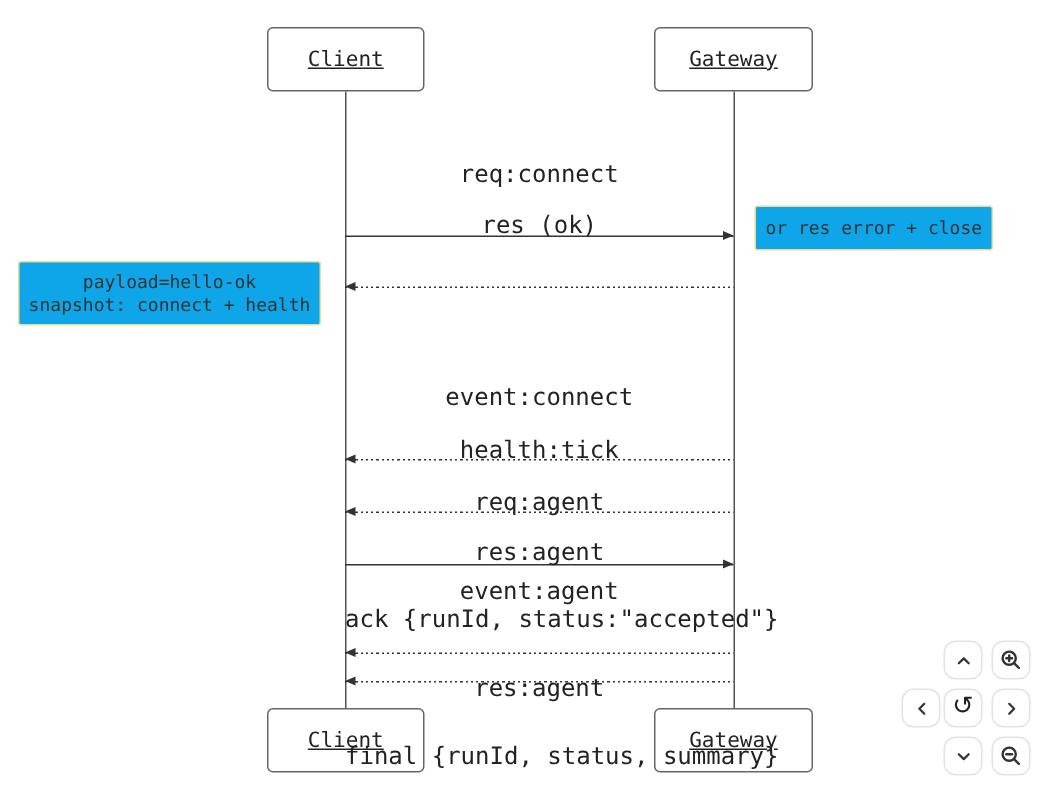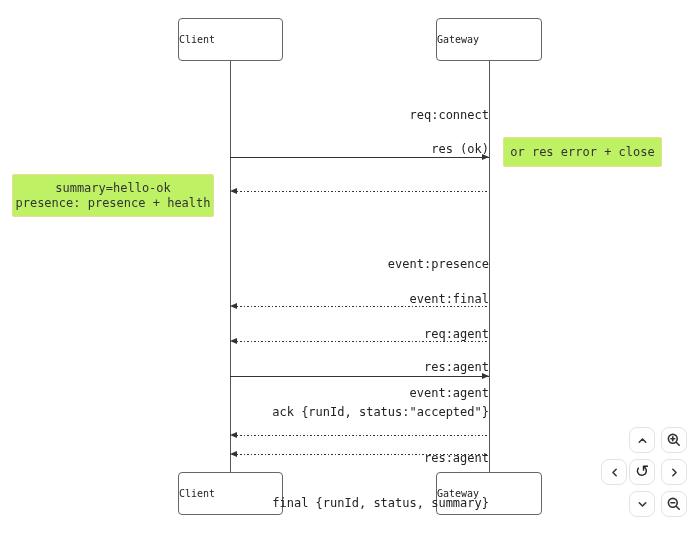--- a/index.html
+++ b/index.html
@@ -16,28 +16,28 @@
   
   .lifeline {
     position: absolute; top: 61px; height: 411px; width: 1px;
     background: #555555;
   }
 
   
   .actor {
     position: absolute; height: 43px;
     background: #ffffff; border: 1px solid #666666; border-radius: 4px;
-    display: flex; align-items: center; justify-content: flex-start;
-    font-size: 10px; color: #222222;
+    display: flex; align-items: center; justify-content: center;
+    font-size: 14px; color: #222222; text-decoration: underline;
   }
 
   
   .message { position: absolute; left: 230px; width: 259px; }
   .msg-label {
-    text-align: right; font-size: 12px; line-height: 15px;
+    text-align: center; font-size: 16px; line-height: 15px;
     color: #222222; margin-bottom: 4px; white-space: pre;
   }
   .msg-line { position: relative; height: 1px; }
   .msg-line.solid { background: #333333; }
   .msg-line.dotted {
     background: repeating-linear-gradient(90deg, #333333 0 1.5px, transparent 1.5px 3.5px);
   }
   .head { position: absolute; width: 0; height: 0; top: -3px; }
   .to-right .head {
     right: 0;
@@ -46,21 +46,21 @@
   }
   .to-left .head {
     left: 0;
     border-top: 3.5px solid transparent; border-bottom: 3.5px solid transparent;
     border-right: 7px solid #333333;
   }
 
   
   .note {
     position: absolute;
-    background: #bef264; border: 1px solid #E8DC96; border-radius: 2px;
+    background: #0ea5e9; border: 1px solid #E8DC96; border-radius: 2px;
     font-size: 12px; line-height: 15px; color: #333333;
     display: flex; flex-direction: column; align-items: center; justify-content: center;
     white-space: pre; text-align: center;
   }
 
   
   .ctl {
     position: absolute; width: 26px; height: 26px;
     background: #ffffff; border: 1px solid #E3E3E3; border-radius: 8px;
     display: flex; align-items: center; justify-content: center;
@@ -109,30 +109,30 @@
     <div class="msg-label">
       <div>res (ok)</div>
     </div>
     <div class="msg-line dotted to-left">
         <span class="head"></span>
       </div>
   </div>
 
   <div class="message" style="top:227px">
     <div class="msg-label">
-      <div>event:presence</div>
+      <div>event:connect</div>
     </div>
     <div class="msg-line dotted to-left">
         <span class="head"></span>
       </div>
   </div>
 
   <div class="message" style="top:262px">
     <div class="msg-label">
-      <div>event:final</div>
+      <div>health:tick</div>
     </div>
     <div class="msg-line dotted to-left">
         <span class="head"></span>
       </div>
   </div>
 
   <div class="message" style="top:297px">
     <div class="msg-label">
       <div>req:agent</div>
     </div>
@@ -165,22 +165,22 @@
       <div>res:agent</div>
       <div>final {runId, status, summary}</div>
     </div>
 
   </div>
 
   <div class="note" style="left:503px; top:137px; width:159px; height:30px">
     <div>or res error + close</div>
   </div>
   <div class="note" style="left:12px; top:174px; width:202px; height:43px">
-    <div>summary=hello-ok</div>
-    <div>presence: presence + health</div>
+    <div>payload=hello-ok</div>
+    <div>snapshot: connect + health</div>
   </div>
 
   <div>
     <button class="ctl" style="left:629px; top:427px">
       <svg width="15" height="15" viewBox="0 0 16 16">
           <path class="stroke" d="M4.5 9.8 L8 6.3 L11.5 9.8"></path>
         </svg>
     </button>
     <button class="ctl" style="left:661px; top:427px">
       <svg width="16" height="16" viewBox="0 0 16 16">

